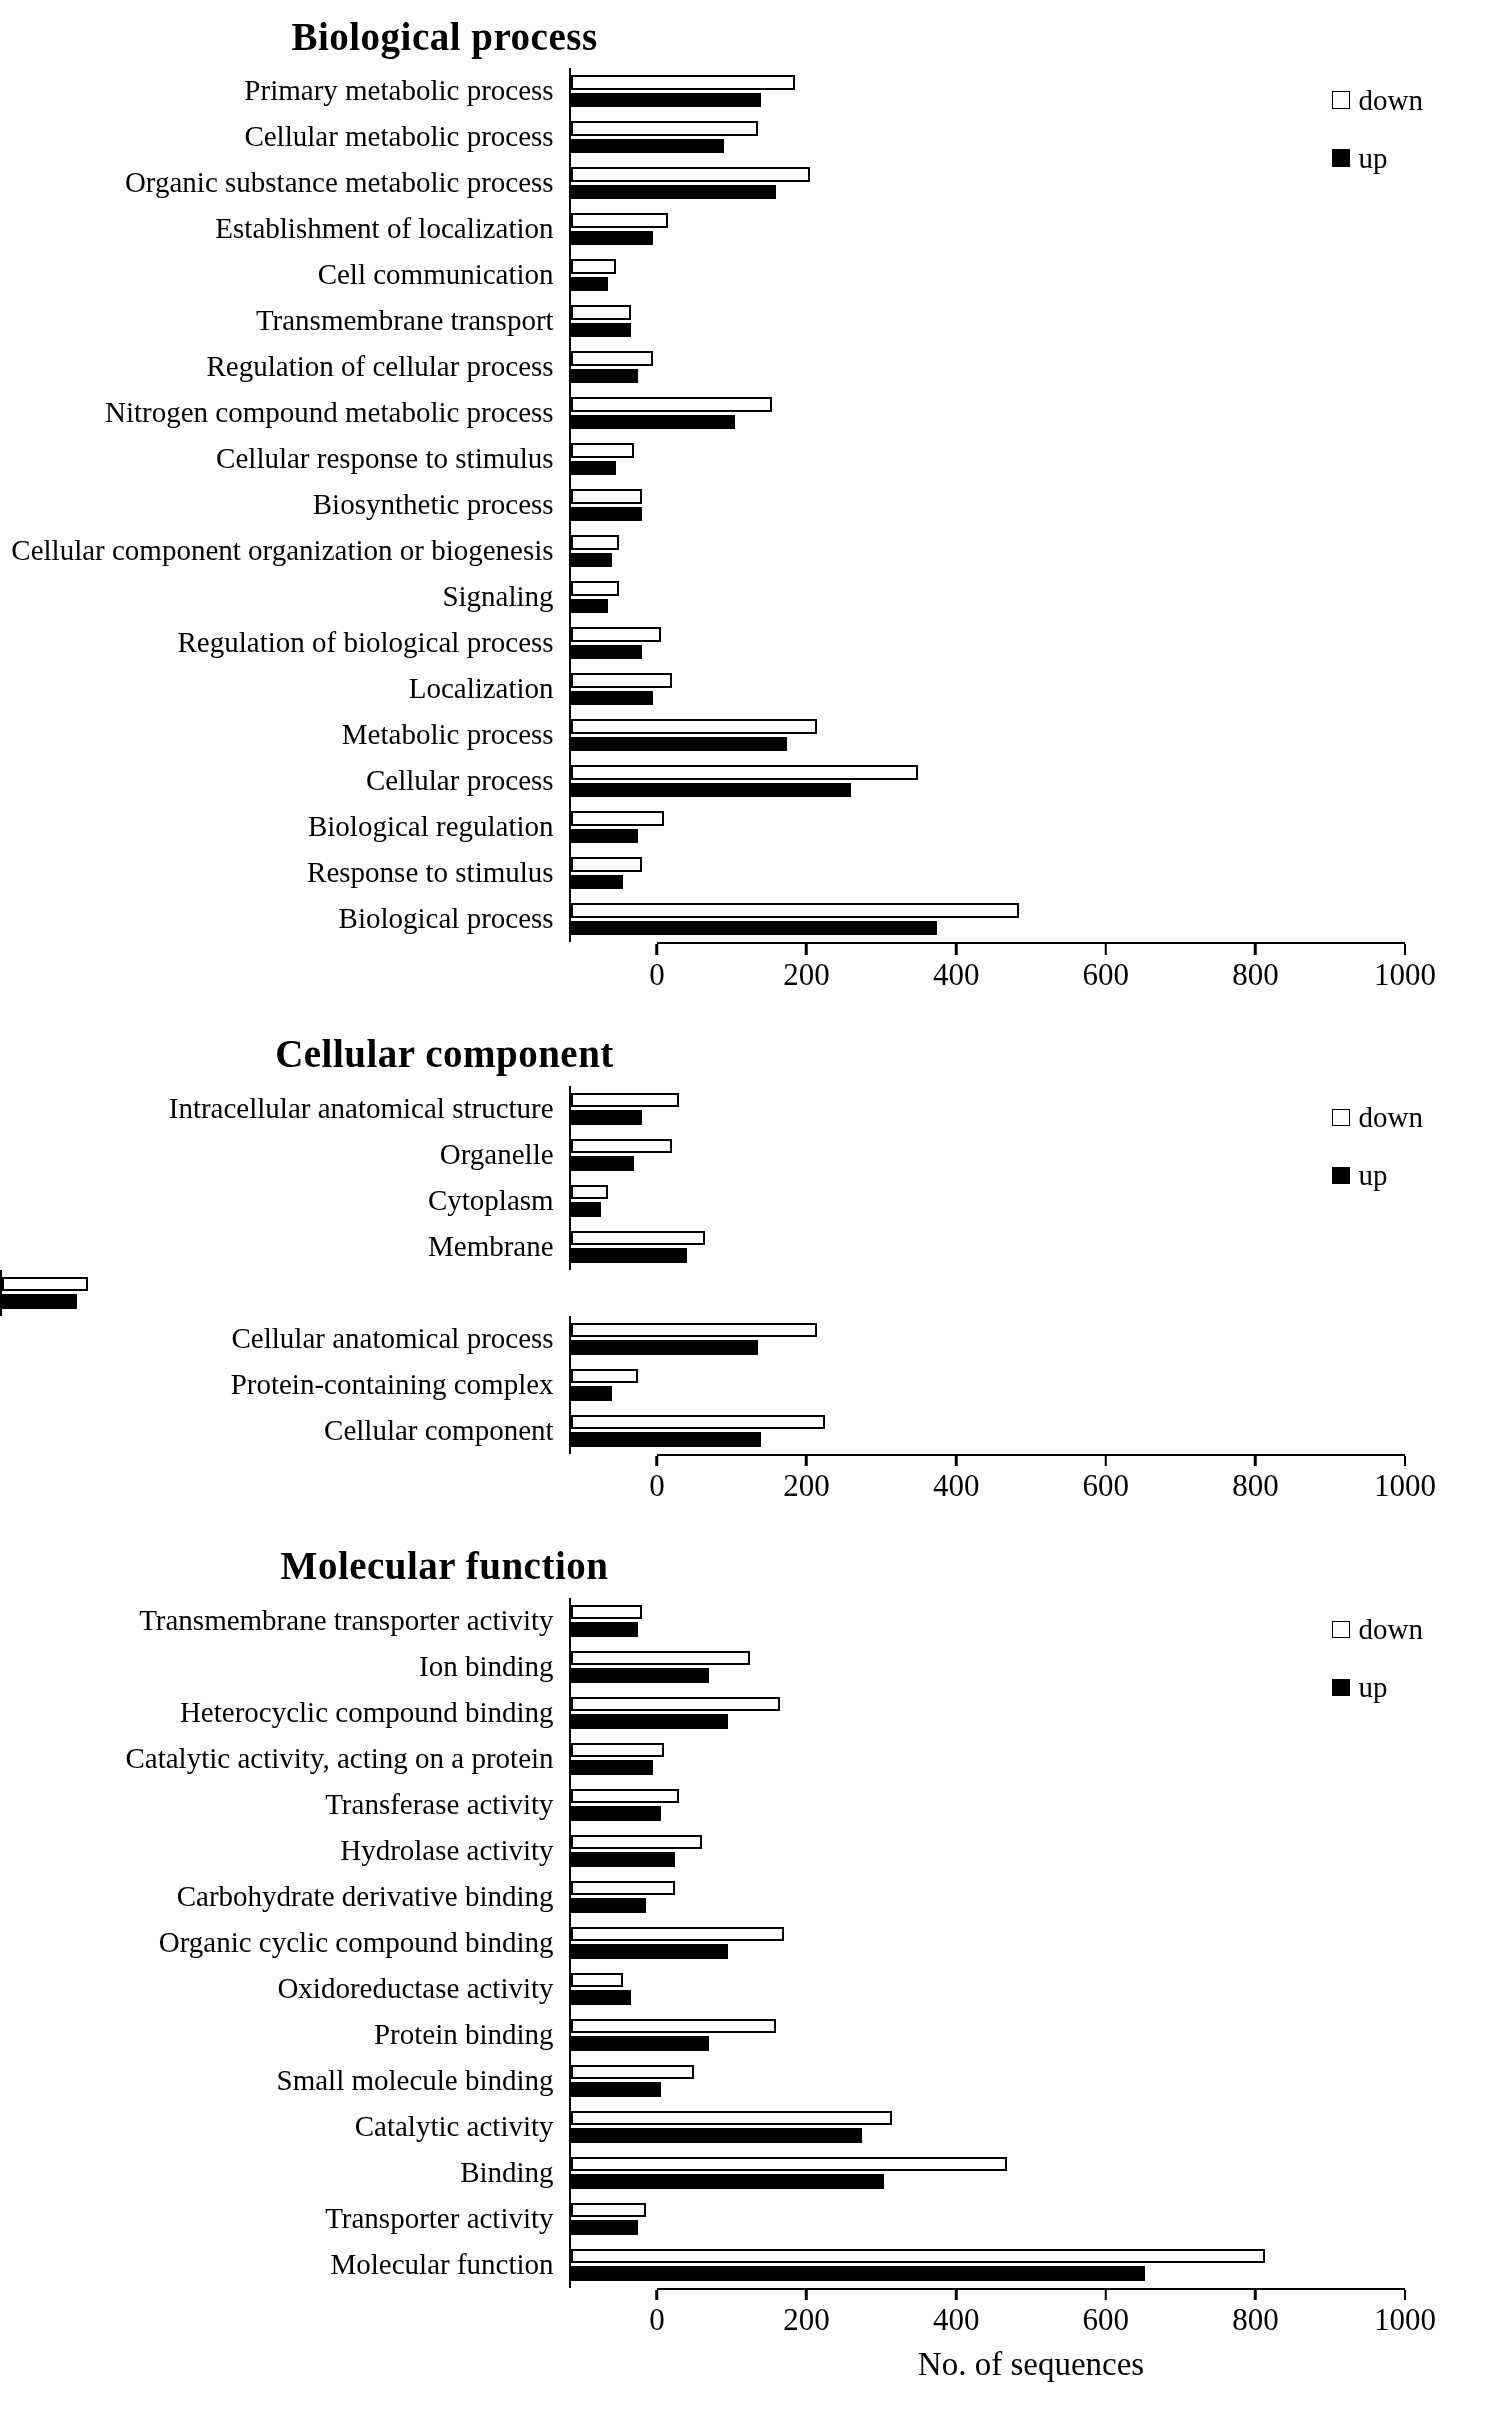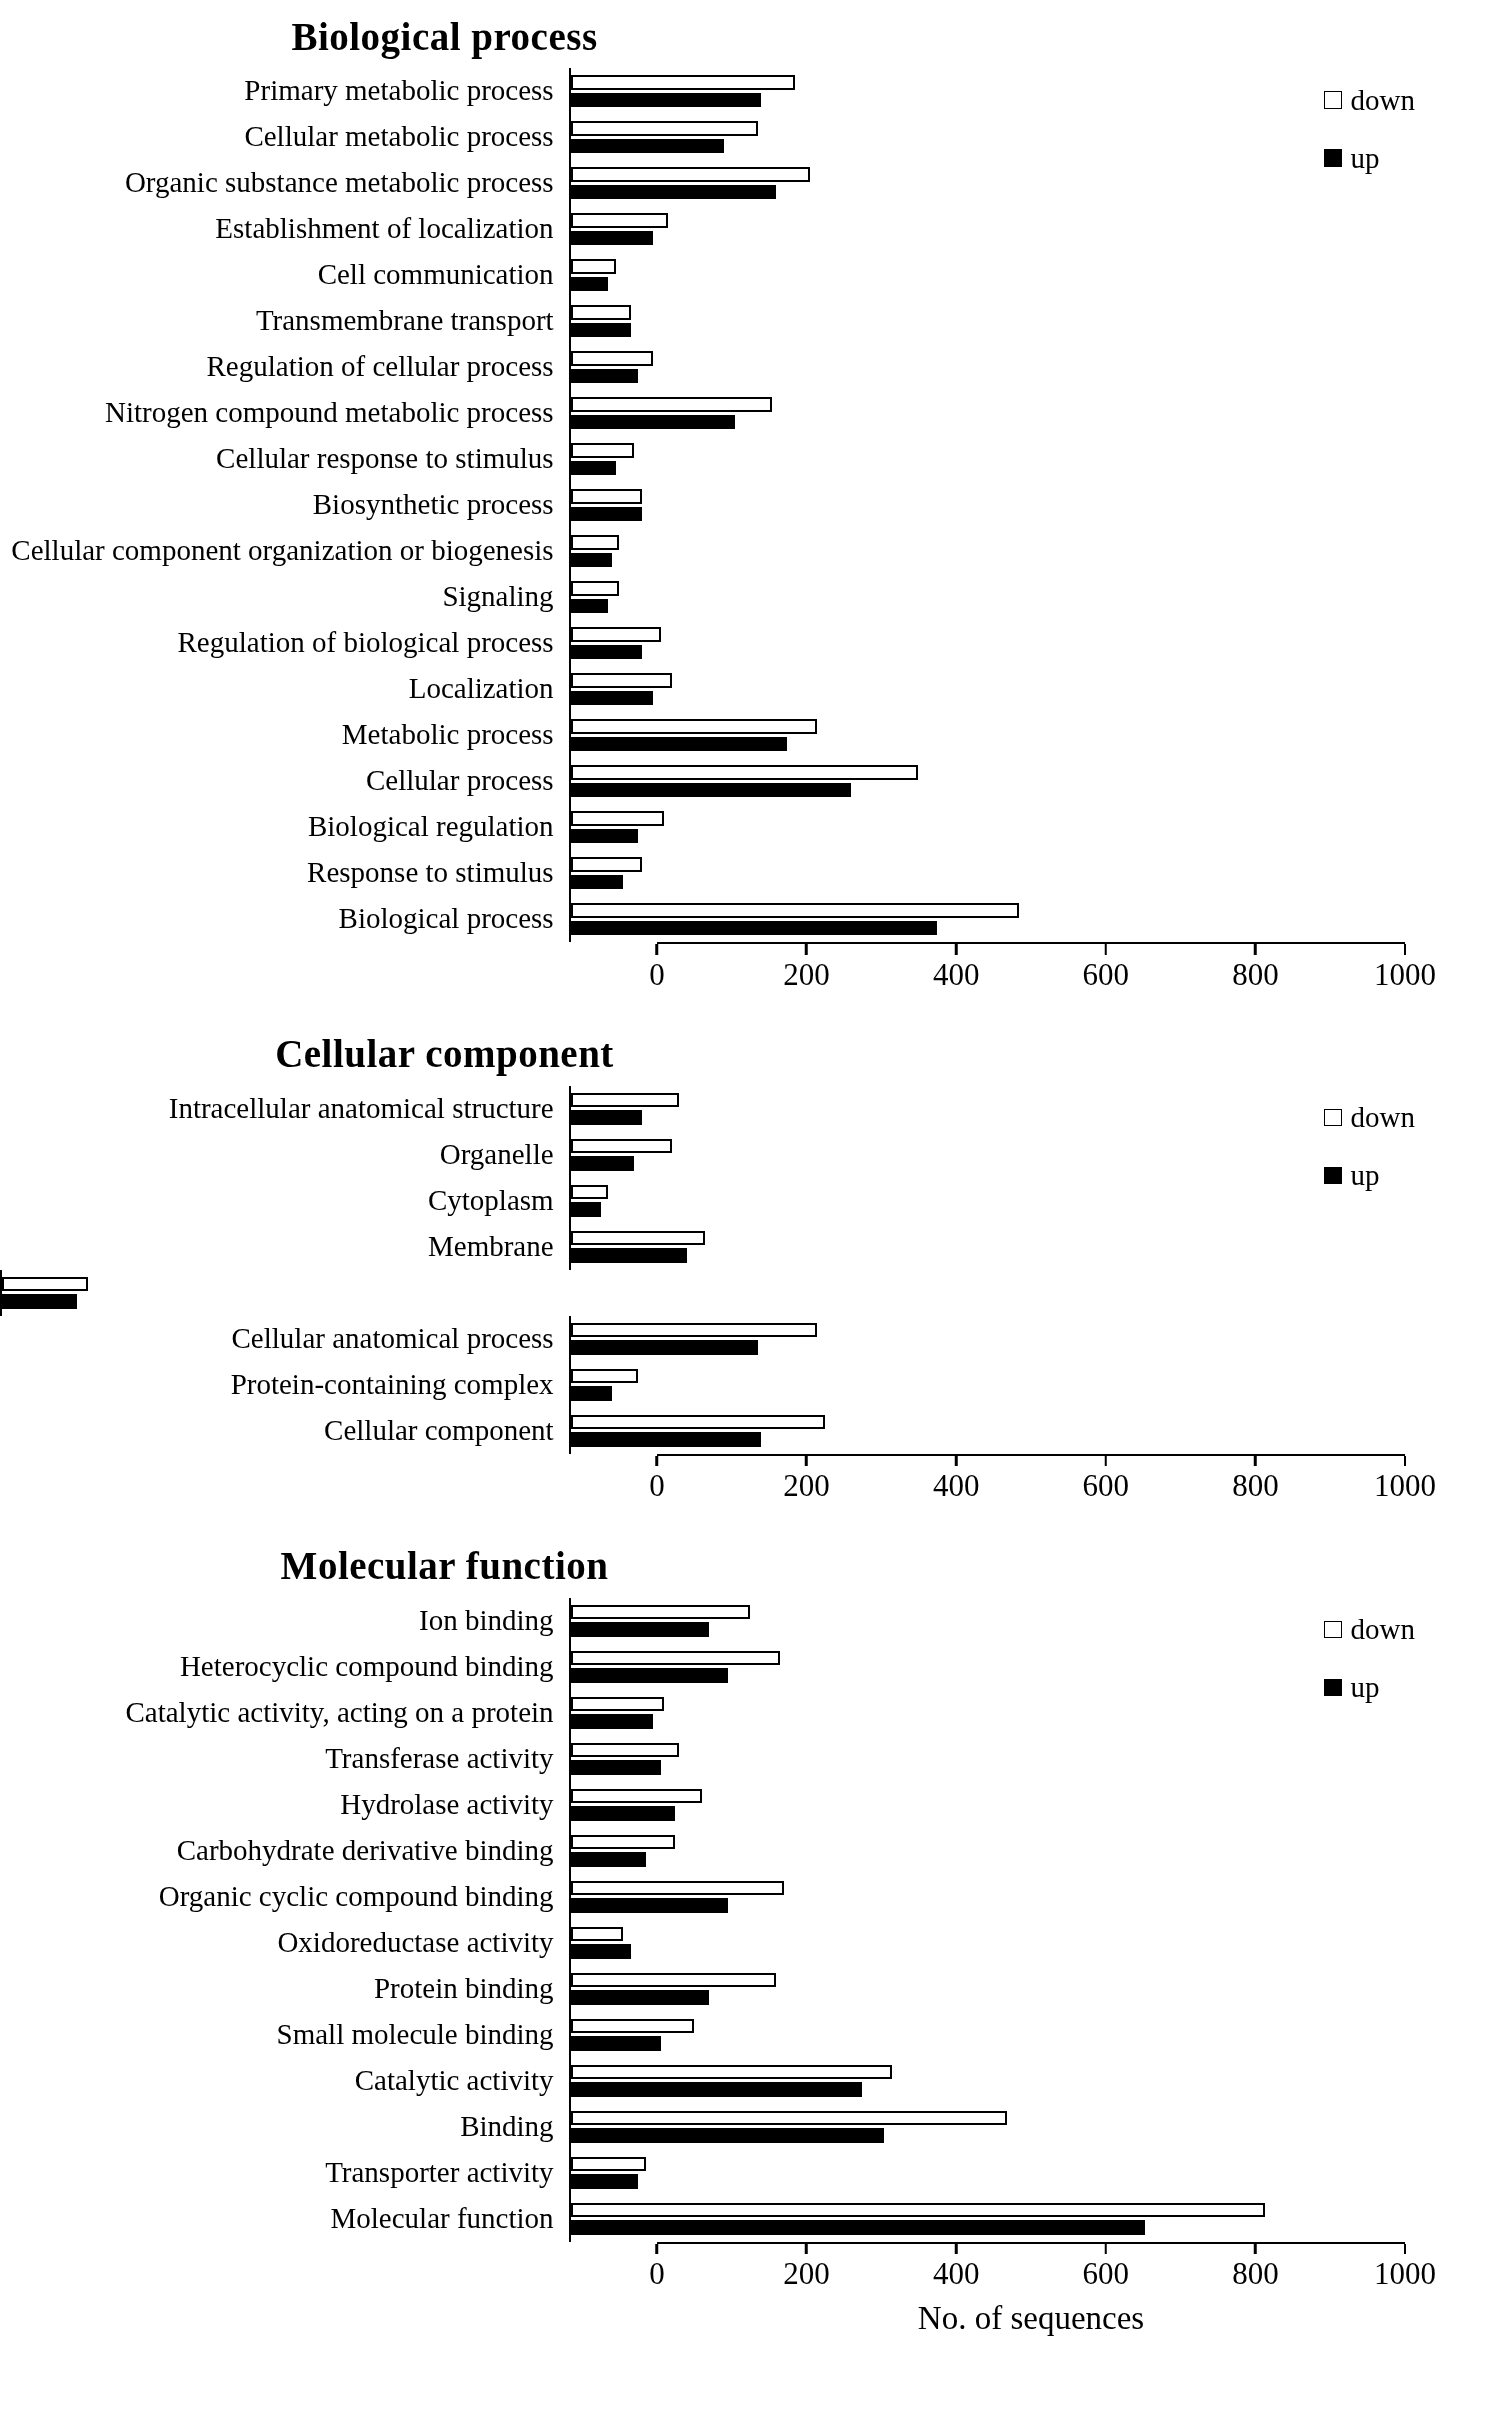--- a/index.html
+++ b/index.html
@@ -58,21 +58,21 @@
   .tick {
     position: absolute;
     top: 0;
     transform: translateX(-50%);
     text-align: center;
   }
   .tick-mark { width: 2.9px; height: 10.6px; background: #000; margin: 0 auto; }
   .tick-label { font-size: 31px; margin-top: 1.9px; }
   .legend {
     position: absolute;
-    right: 95px;
+    right: 87px;
     top: 70px;
     display: flex;
     flex-direction: column;
     gap: 25px;
   }
   .legend-item { display: flex; align-items: center; gap: 8.7px; font-size: 29px; }
   .swatch { width: 17.4px; height: 17.4px; flex: none; display: inline-block; }
   .swatch-down { background: #ffffff; border: 1.9px solid #000; }
   .swatch-up { background: #000000; }
   .xlabel {
@@ -357,20 +357,27 @@
         <span class="swatch swatch-up"></span>
         <span>up</span>
       </div>
     </div>
   </section>
 
   <section class="chart-section section-gap">
     <h2 class="chart-title">Molecular function</h2>
     <div class="rows">
         <div class="row">
+          <div class="cat-label">Transmembrane transporter activity</div>
+          <div class="bar-area">
+            <div class="bar bar-down" style="width: 9.5%;"></div>
+            <div class="bar bar-up" style="width: 9%;"></div>
+          </div>
+        </div>
+        <div class="row">
           <div class="cat-label">Ion binding</div>
           <div class="bar-area">
             <div class="bar bar-down" style="width: 24%;"></div>
             <div class="bar bar-up" style="width: 18.5%;"></div>
           </div>
         </div>
         <div class="row">
           <div class="cat-label">Heterocyclic compound binding</div>
           <div class="bar-area">
             <div class="bar bar-down" style="width: 28%;"></div>

